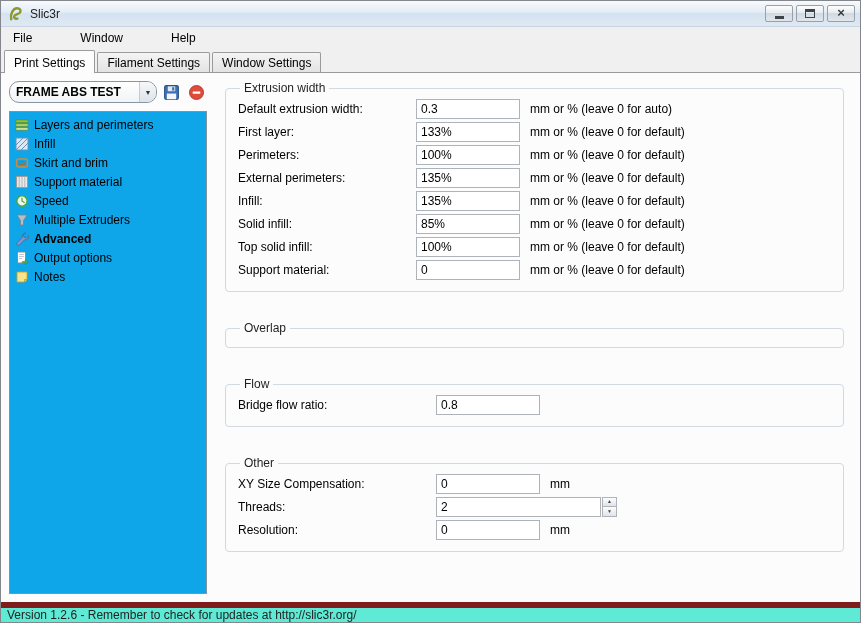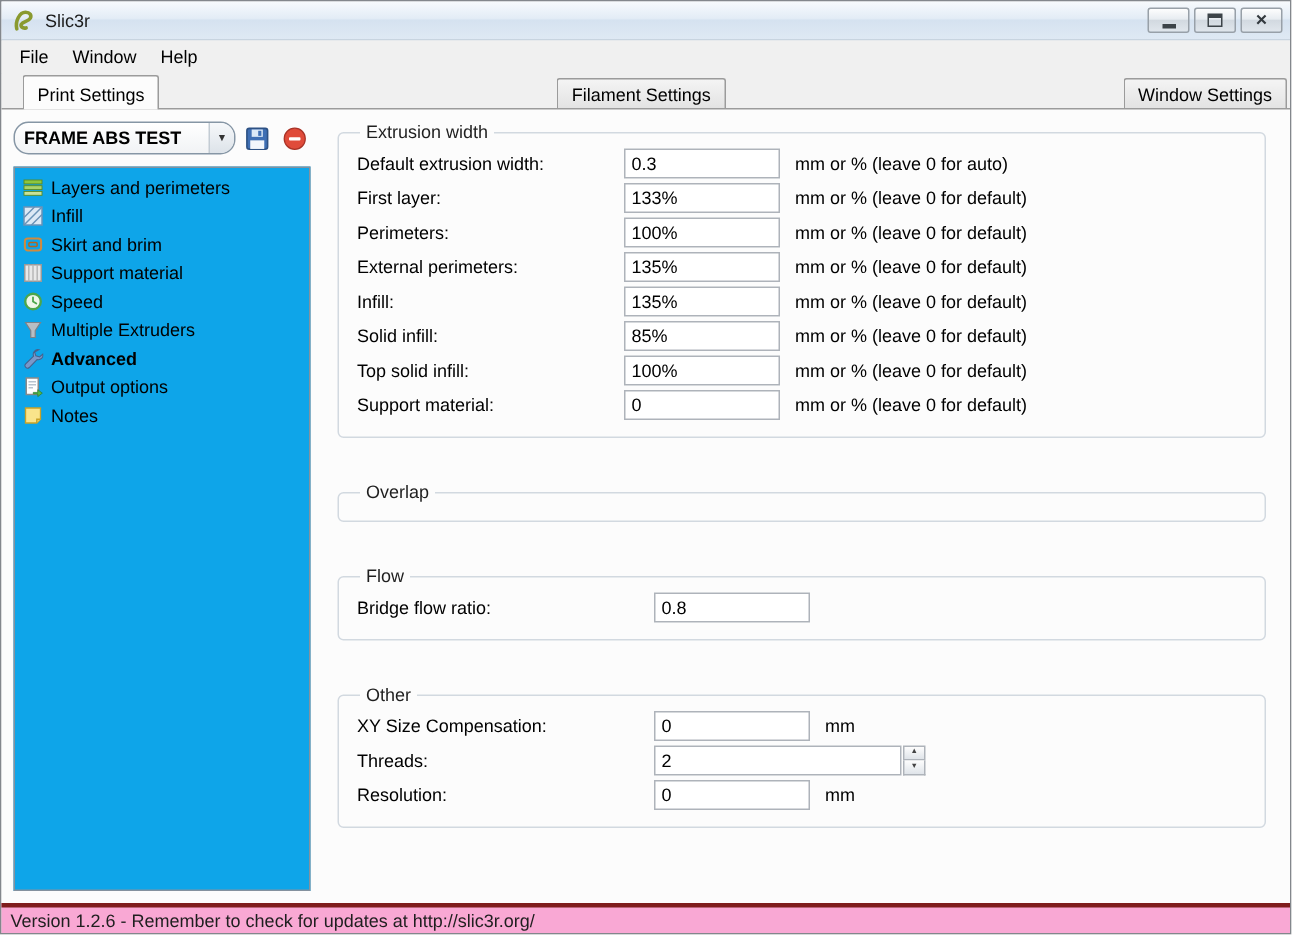--- a/index.html
+++ b/index.html
@@ -34,29 +34,29 @@
     display: flex; align-items: center; justify-content: center;
     cursor: default;
   }
   .g-min { width: 9px; height: 3px; background: #3d4449; margin-top: 7px; }
   .g-max { width: 10px; height: 9px; border: 1px solid #3d4449; border-top-width: 3px; background:#fff0; }
   .g-close { font-size: 13px; font-weight: bold; color: #33393e; line-height: 1; margin-top:-2px; }
   
   .menubar {
     height: 22px; flex: 0 0 22px;
     display: flex; align-items: stretch;
-    padding-left: 4px; background: #f0f0f0;
+    padding-left: 4px; background: #f0f0f0; gap: 32px;
   }
   .menu-item { padding: 4px 8px 0 8px; cursor: default; }
   
   .tabbar {
     height: 23px; flex: 0 0 23px;
     display: flex; align-items: flex-end;
-    padding-left: 14px; background: #f0f0f0;
-    position: relative; z-index: 2; justify-content: space-between;
+    padding-left: 3px; background: #f0f0f0;
+    position: relative; z-index: 2;
   }
   .tab {
     border: 1px solid #9b9b9b; border-bottom: none;
     border-radius: 2px 2px 0 0;
     padding: 3px 9px 3px 9px;
     margin-right: 2px;
     height: 20px;
     background: linear-gradient(#f4f4f4, #e3e3e3);
     cursor: default;
     white-space: nowrap;
@@ -156,22 +156,22 @@
     border: 1px solid #aeb3ba;
     background: linear-gradient(#fdfdfd, #dfe4e9);
     display: flex; align-items: center; justify-content: center;
     font-size: 5px; line-height: 1; color: #444;
     cursor: default;
   }
   .spin-btn + .spin-btn { border-top: none; }
   
   .statusbar {
     height: 20px; flex: 0 0 20px;
-    background: #f9a8d4;
-    border-top: 3px solid #7f1d1d;
+    background: #5eead4;
+    border-top: 6px solid #7f1d1d;
     display: flex; align-items: center;
     padding-left: 6px;
     color: #1f1f1f;
   }
 </style>
 </head>
 <body>
 
 <div class="window">
 

